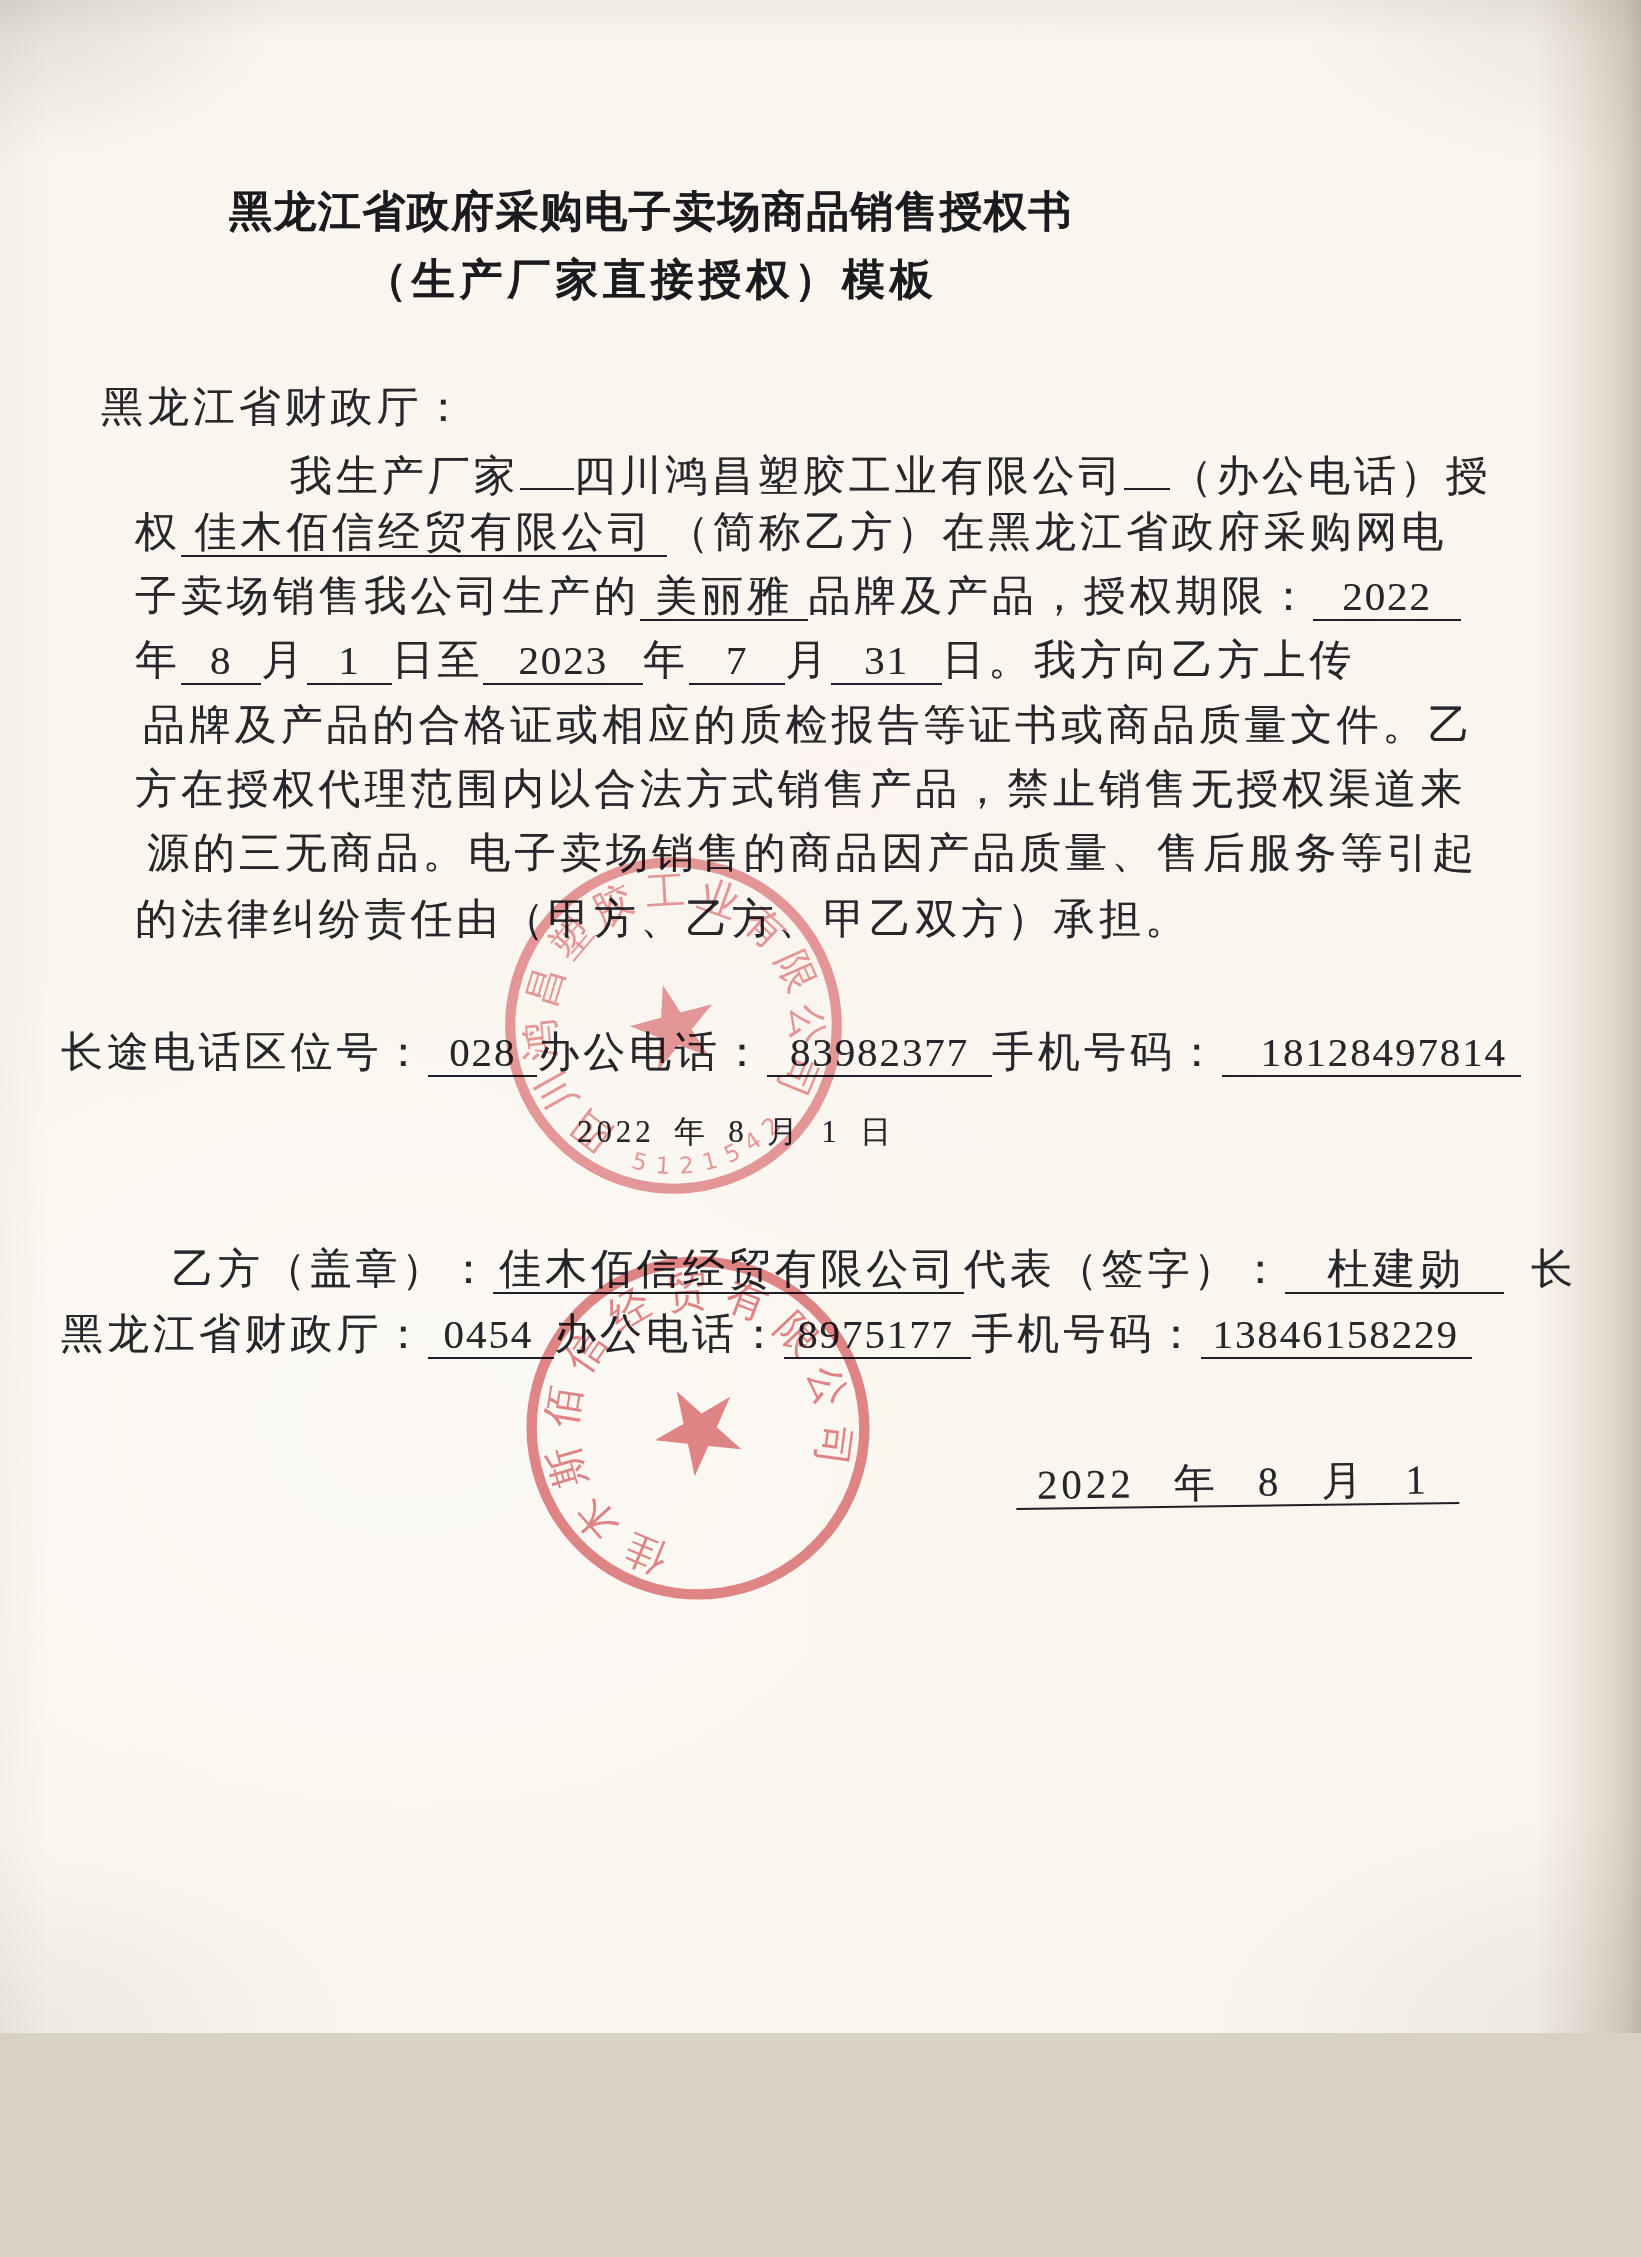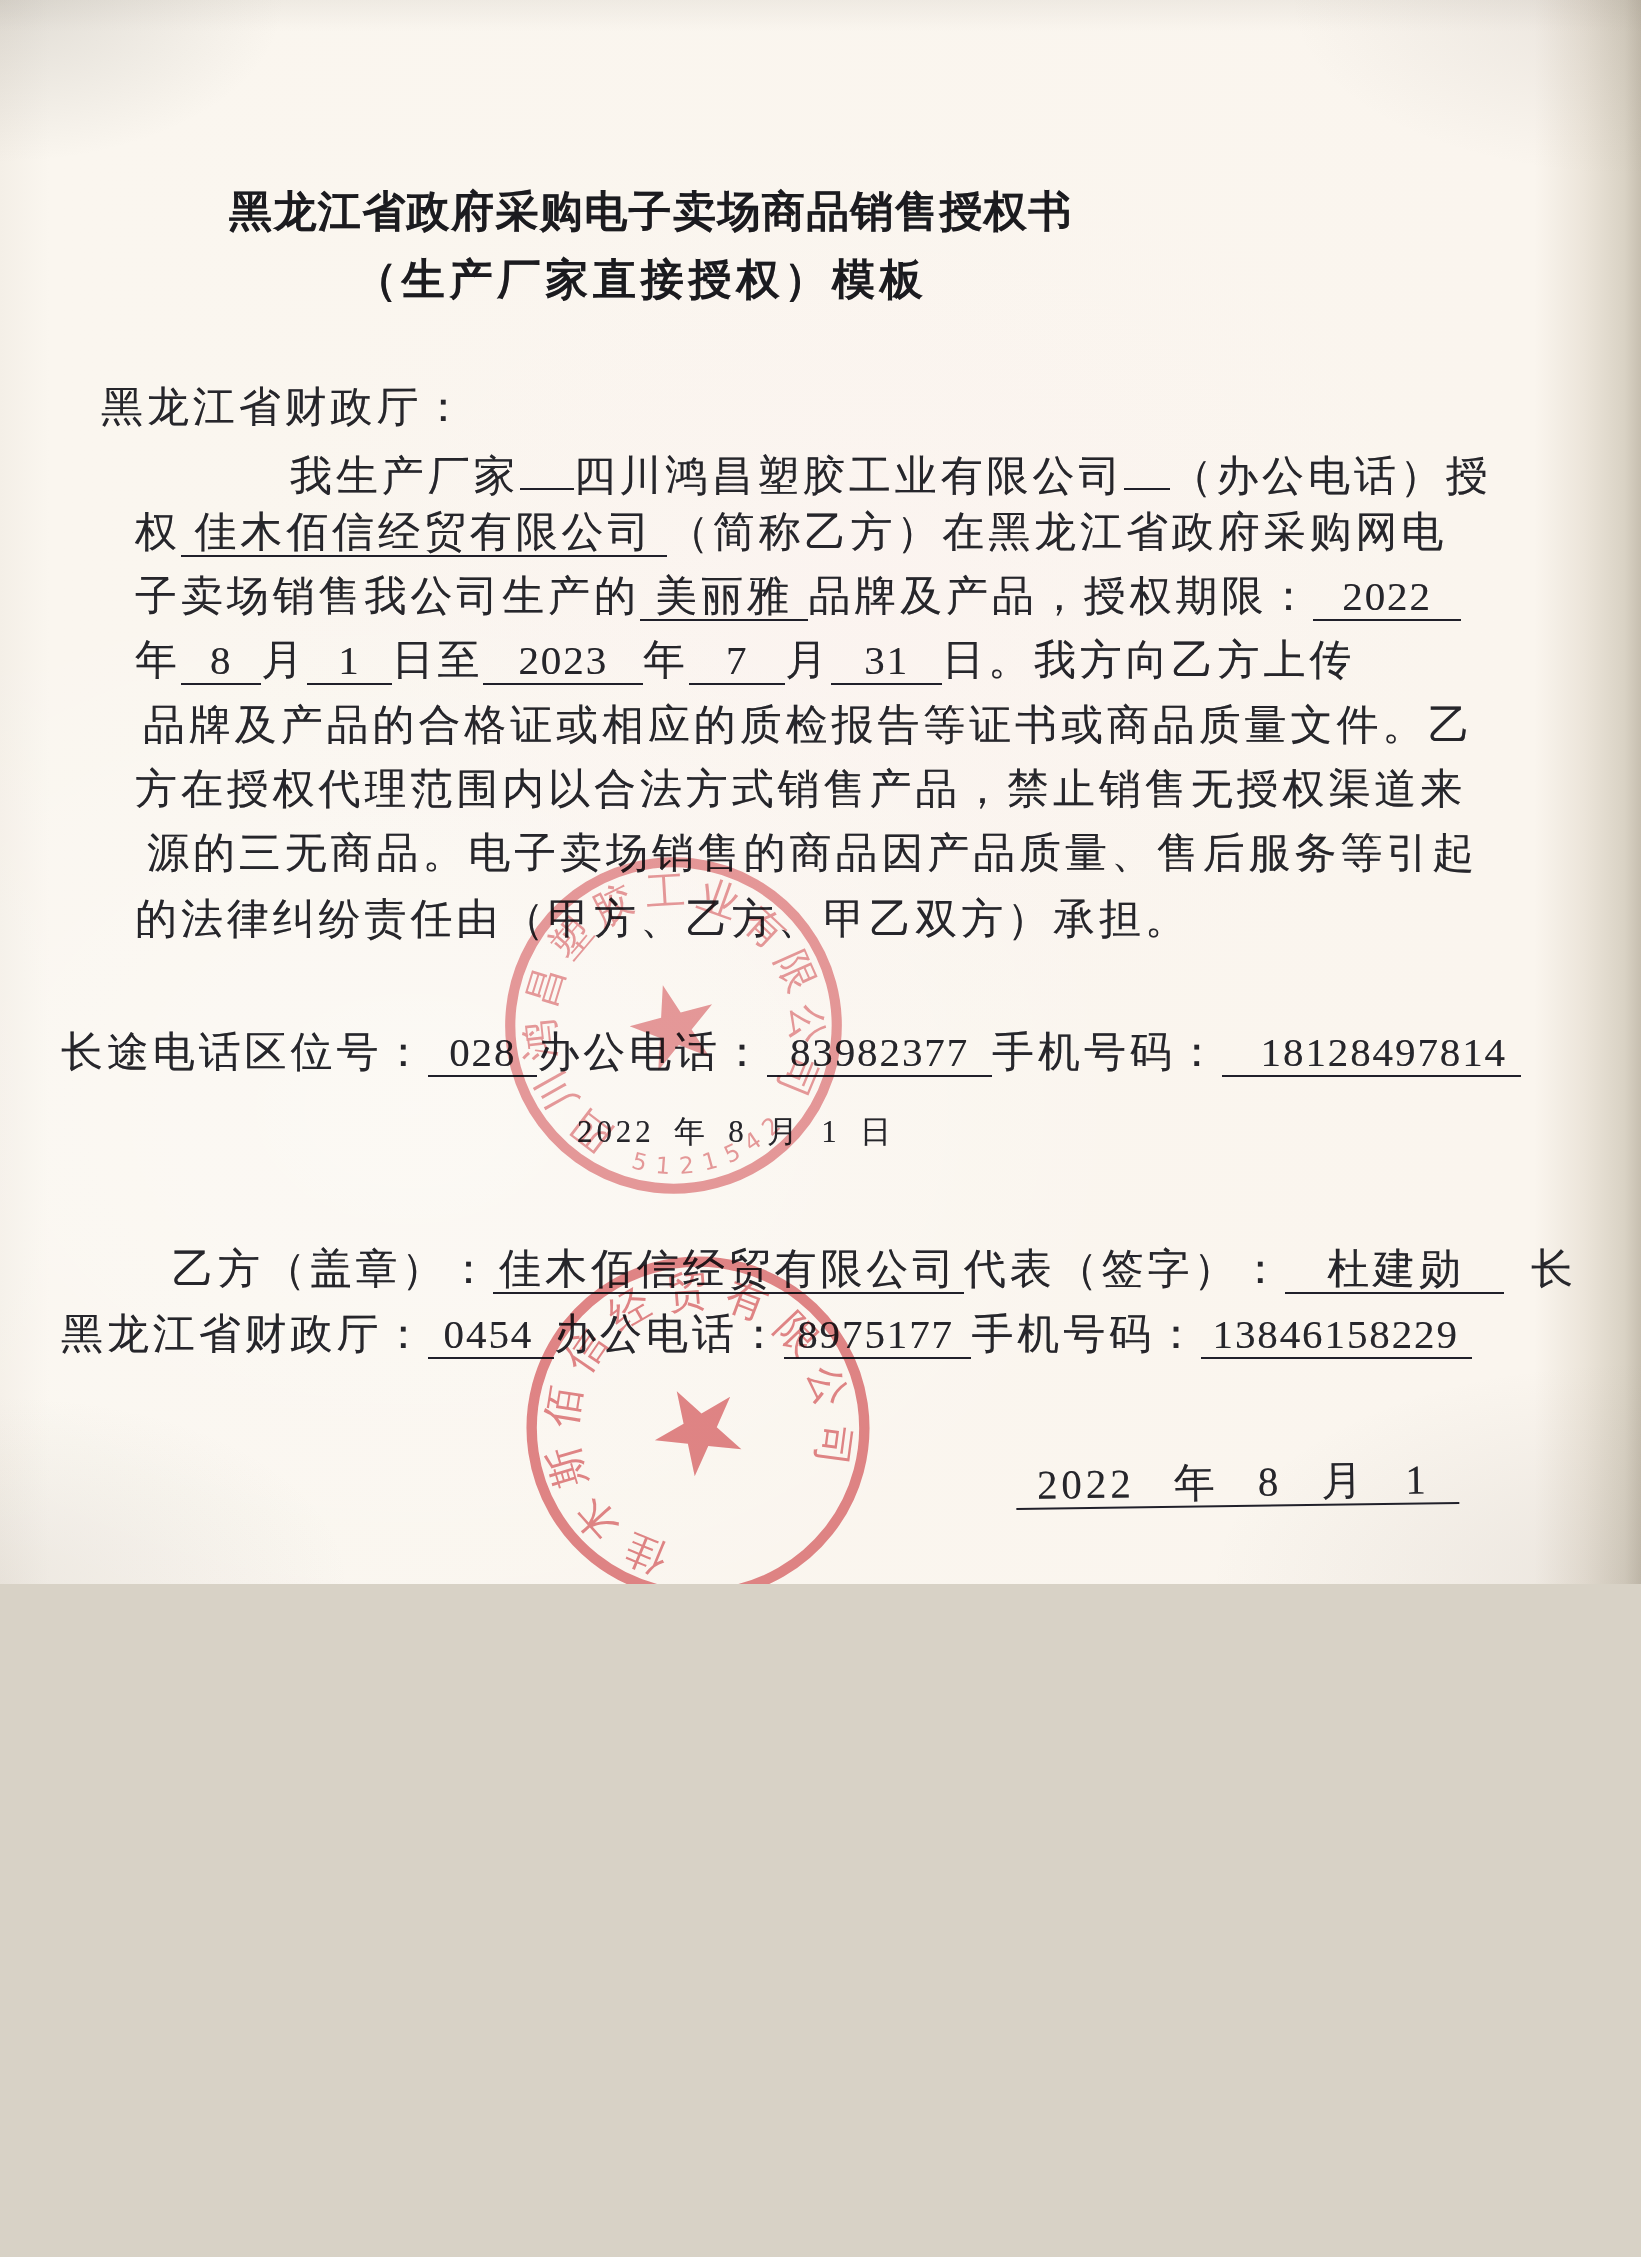--- a/index.html
+++ b/index.html
@@ -1,17 +1,17 @@
 <!DOCTYPE html>
 <html><head>
 <meta charset="utf-8">
 <style>
   html,body{margin:0;padding:0;background:#d8d2c6;}
   .page{
-    position:relative;width:1641px;height:1584px;overflow:hidden;
+    position:relative;width:1641px;height:2033px;overflow:hidden;
     color:#26262b;
     font-family:"Liberation Serif","DejaVu Serif",serif;
     background:
       radial-gradient(869px 676px at 52% 38%, rgba(253,241,241,.40), transparent 70%),
       radial-gradient(1159px 869px at 25% 70%, rgba(255,255,255,.35), transparent 65%),
       linear-gradient(90deg,#f4efe7 0%,#faf6ef 3%,#faf5ee 93.5%,#ece5da 96.5%,#d9d2c4 99%,#c7bfb0 100%),
       #faf5ee;
   }
   .page::before{
     content:'';position:absolute;inset:0;pointer-events:none;
@@ -42,21 +42,21 @@
   #seal-b{left:509px;top:1239px;width:378px;height:378px;opacity:.72;transform:rotate(-30deg);}
   .fold-mark{position:absolute;left:104px;top:2201px;width:25px;height:15.4px;
     border-left:2.9px solid #c0b9ab;border-bottom:2.9px solid #cac3b5;transform:rotate(8deg);opacity:.8;}
 </style>
 </head>
 <body>
 
 <div class="page">
 
   <div class="title" style="left:229px;top:183px">黑龙江省政府采购电子卖场商品销售授权书</div>
-  <div class="title" style="left:354px;top:251px;letter-spacing:4.8px">（生产厂家直接授权）模板</div>
+  <div class="title" style="left:364px;top:251px;letter-spacing:4.8px">（生产厂家直接授权）模板</div>
 
   <div class="line" style="left:101px;top:381px">
     <span>黑龙江省财政厅：</span>
   </div>
 
   <div class="line" style="left:290px;top:446px">
     <span>我生产厂家</span><span class="bl" style="width:54px"></span><span>四川鸿昌塑胶工业有限公司</span><span class="bl" style="width:46px"></span><span>（办公电话）授</span>
   </div>
 
   <div class="line" style="left:135px;top:506px">

